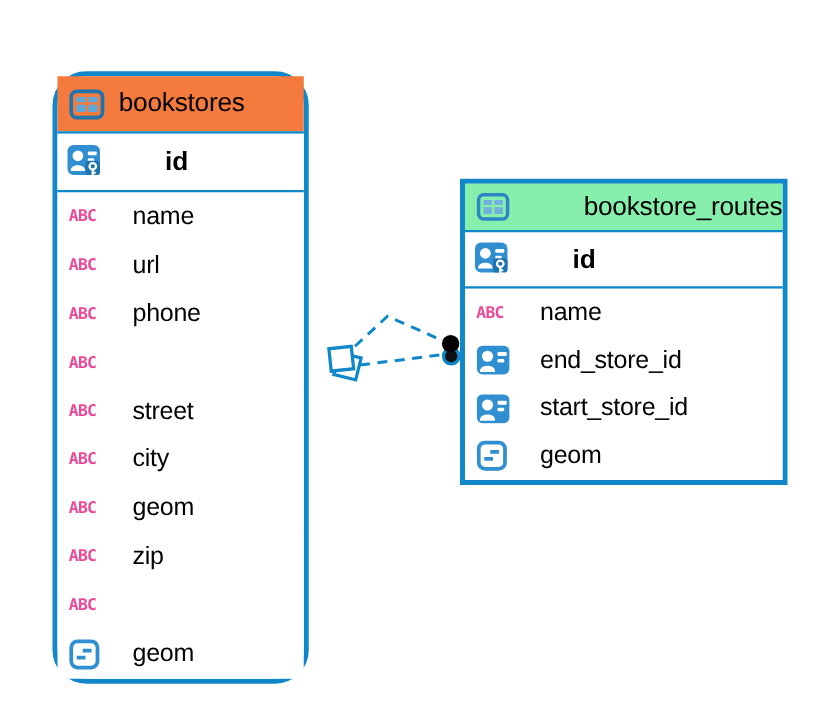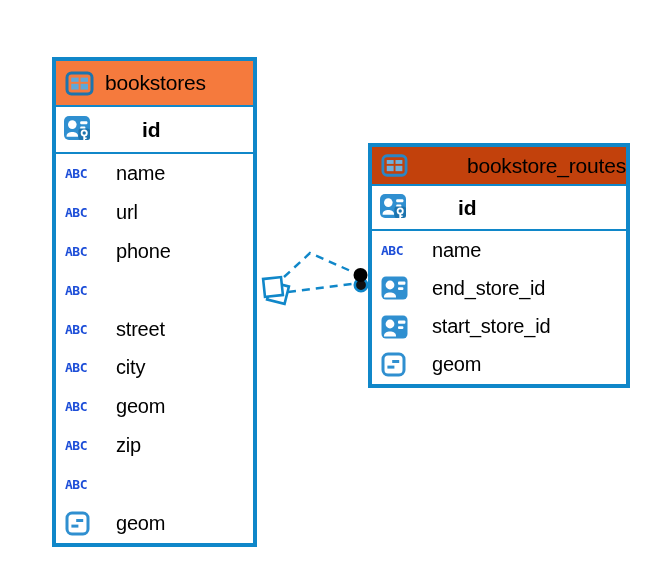--- a/index.html
+++ b/index.html
@@ -13,31 +13,31 @@
   }
   .erd-canvas { position: absolute; inset: 0; }
 
   .table-node {
     position: absolute;
     border: 4px solid #1087c9;
     background: #ffffff;
     display: flex;
     flex-direction: column;
   }
-  #table-bookstores  { left: 52px;  top: 57px;  width: 205px; height: 490px; }
+  #table-bookstores  { left: 42px;  top: 57px;  width: 205px; height: 490px; border-radius: 27px; }
   #table-routes      { left: 368px; top: 143px; width: 262px; height: 245px; }
 
   .table-header {
     display: flex;
     align-items: center;
     padding-left: 9px;
     flex: 0 0 auto;
   }
   #table-bookstores .table-header { height: 44px; background: #f57a3d; }
-  #table-routes     .table-header { height: 37px; background: #c2410c; gap: 48px; }
+  #table-routes     .table-header { height: 37px; background: #86efac; gap: 48px; }
 
   .divider { height: 2px; background: #1087c9; flex: 0 0 auto; }
 
   .table-title {
     font-size: 21px;
     font-weight: 500;
     margin-left: 11px;
     white-space: nowrap;
     letter-spacing: -0.2px;
   }
@@ -65,21 +65,21 @@
   .col-icon {
     width: 28px;
     flex: 0 0 28px;
     display: flex;
     align-items: center;
     justify-content: flex-start;
   }
   .abc-glyph {
     font-size: 13px;
     font-weight: 800;
-    color: #1d4ed8;
+    color: #ec4899;
     letter-spacing: -0.5px;
     font-family: "DejaVu Sans Mono", monospace;
   }
   .col-label { font-size: 20px; margin-left: 23px; white-space: nowrap; letter-spacing: -0.2px; }
 
   .icon-svg { display: block; }
 
   #connector-layer {
     position: absolute;
     left: 0; top: 0;

